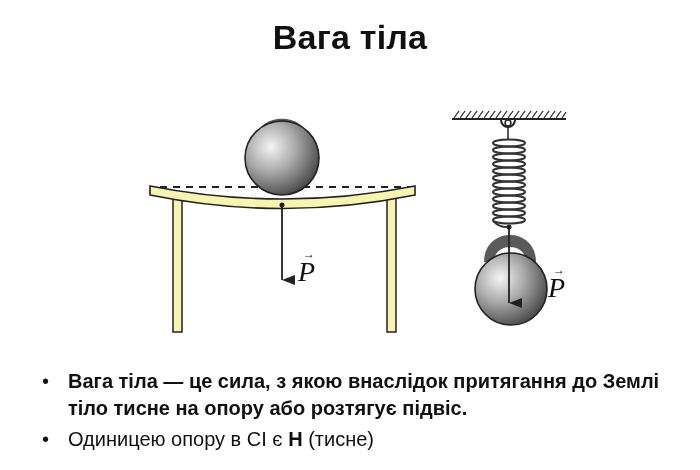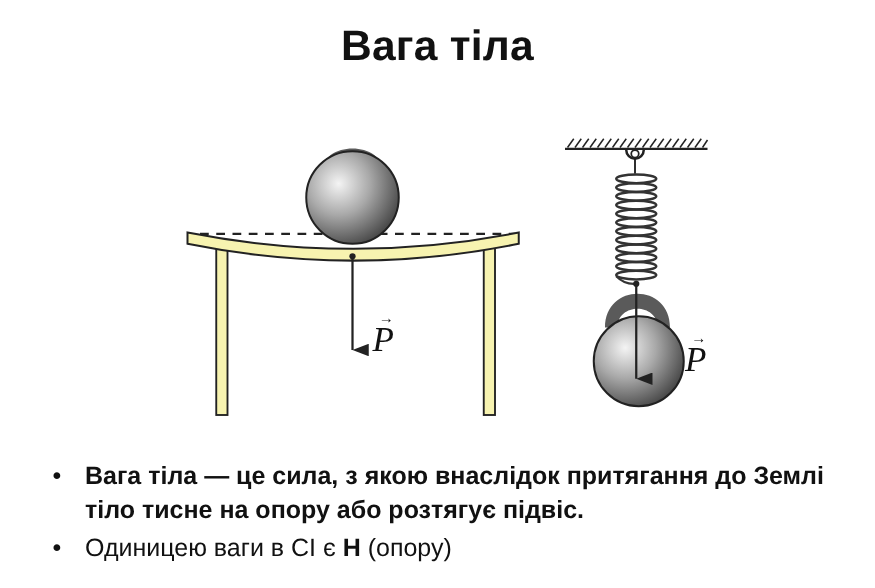--- a/index.html
+++ b/index.html
@@ -111,15 +111,15 @@
   </g>
 </svg>
 
 <div class="bullets">
   <div class="bullet-item">
     <span class="bullet-dot">•</span>
     <span class="bold">Вага тіла</span><span class="bold"> — це сила, з якою внаслідок притягання до Землі тіло тисне на опору або розтягує підвіс.</span>
   </div>
   <div class="bullet-item">
     <span class="bullet-dot">•</span>
-    <span>Одиницею ваги в СІ є </span><span class="bold">Н</span><span> (опору)</span>
+    <span>Одиницею опору в СІ є </span><span class="bold">Н</span><span> (тисне)</span>
   </div>
 </div>
 
 </body></html>

